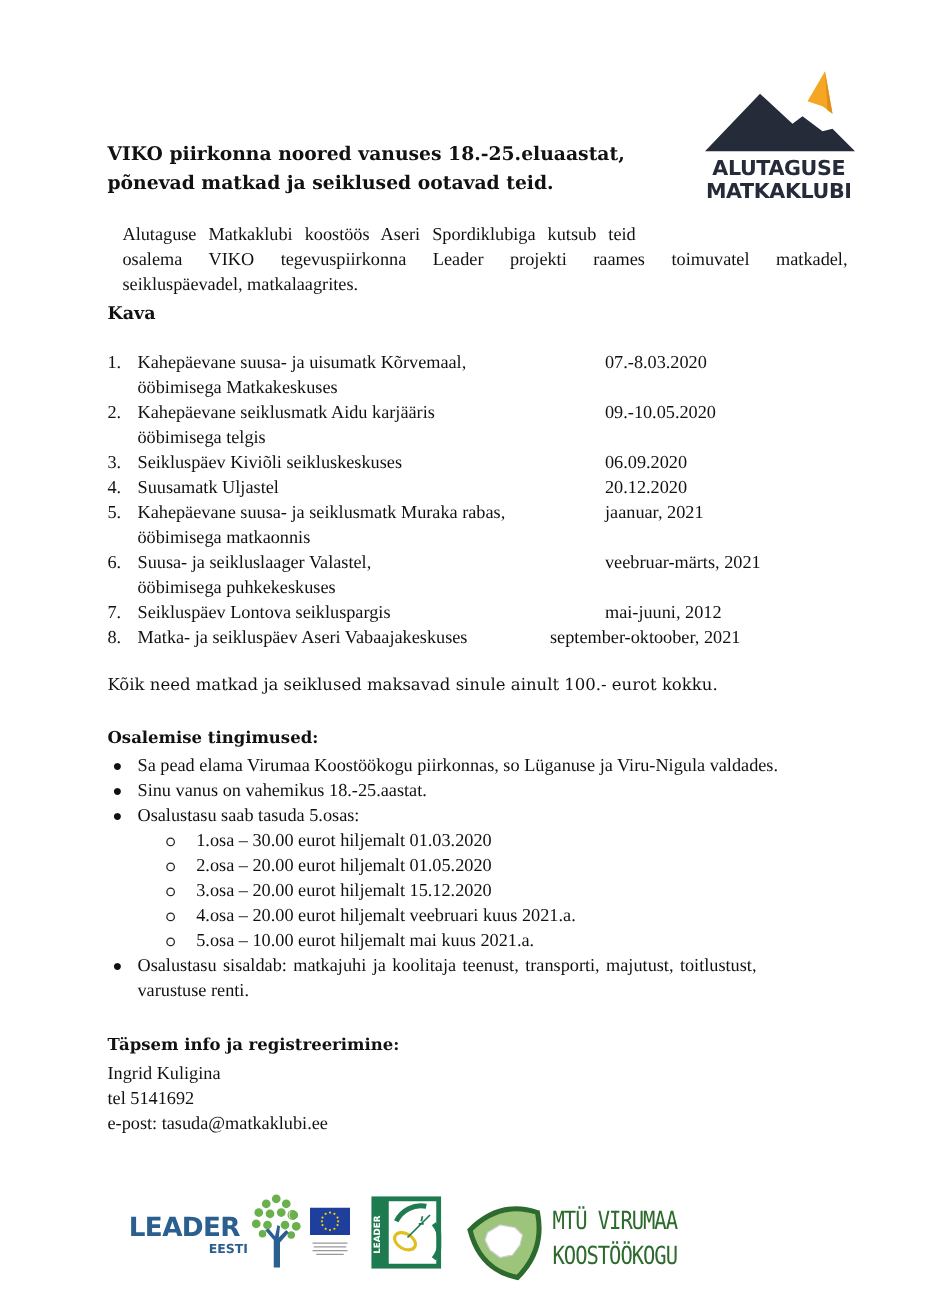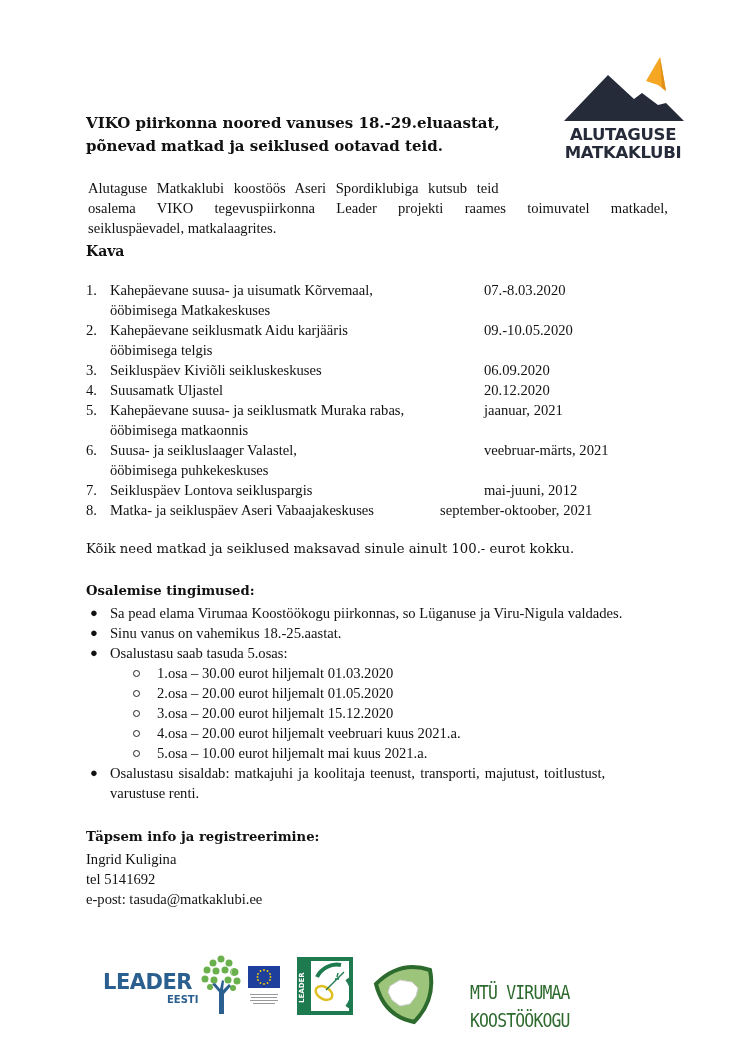--- a/index.html
+++ b/index.html
@@ -12,21 +12,21 @@
   .logo-main .lt1, .logo-main .lt2 {
     position: absolute; left: 0; width: 130px; text-align: center;
     font-family: "DejaVu Sans", sans-serif; font-weight: bold; color: #262b3a;
     font-size: 16.5px; letter-spacing: -0.3px;
   }
   .logo-main .lt1 { top: 70px; }
   .logo-main .lt2 { top: 88px; }
 
   .title { position: absolute; left: 86px; top: 112px; font-family: "DejaVu Serif", serif; font-weight: bold; font-size: 15px; line-height: 23px; color: #111; }
 
-  .intro { position: absolute; left: 88px; top: 178px; width: 580px; font-size: 13.5px; line-height: 20px; }
+  .intro { position: absolute; left: 98px; top: 178px; width: 580px; font-size: 13.5px; line-height: 20px; }
   .intro .l1 { word-spacing: 6px; }
   .intro .l2 { text-align: justify; text-align-last: justify; }
 
   .text { font-family: "Liberation Serif", "DejaVu Serif", serif; font-size: 14.6px; }
 
   .kava-h { position: absolute; left: 86px; top: 243px; font-weight: bold; font-size: 14px; font-family: "DejaVu Serif", serif; }
   .kava { position: absolute; left: 86px; top: 280px; width: 560px; }
   .k-item { position: relative; line-height: 20px; font-size: 14.6px; }
   .k-num { position: absolute; left: 0; top: 0; width: 20px; }
   .k-text { padding-left: 24px; width: 400px; }
@@ -57,21 +57,21 @@
     <svg width="122" height="68" viewBox="0 0 122 68">
       <polygon points="2,66 46,20 72,44 80,38 96,50 104,48 122,66" fill="#262b3a"></polygon>
       <polygon points="84,26 98,2 104,36 96,30" fill="#f5a623"></polygon>
       <polygon points="98,2 104,36 100,33" fill="#e0901a"></polygon>
     </svg>
     <div class="lt1">ALUTAGUSE</div>
     <div class="lt2">MATKAKLUBI</div>
   </div>
 
   <div class="title">
-    <div>VIKO piirkonna noored vanuses 18.-29.eluaastat,</div>
+    <div>VIKO piirkonna noored vanuses 18.-25.eluaastat,</div>
     <div>põnevad matkad ja seiklused ootavad teid.</div>
   </div>
 
   <div class="intro text">
     <div class="l1">Alutaguse Matkaklubi koostöös Aseri Spordiklubiga kutsub teid</div>
     <div class="l2">osalema VIKO tegevuspiirkonna Leader projekti raames toimuvatel matkadel,</div>
     <div>seikluspäevadel, matkalaagrites.</div>
   </div>
 
   <div class="kava-h">Kava</div>
@@ -221,19 +221,19 @@
       <path d="M50 50 A22 22 0 0 0 50 22" fill="none" stroke="#1e7a4f" stroke-width="4"></path>
       <ellipse cx="27" cy="36" rx="9" ry="6" fill="none" stroke="#e0c020" stroke-width="2.5" transform="rotate(30 27 36)"></ellipse>
       <path d="M29 33 L44 18 M38 22 L42 22 M40 20 L41 16 M44 18 L47 15" stroke="#1e7a4f" stroke-width="1.4"></path>
       <text x="7" y="46" transform="rotate(-90 7 46)" fill="#ffffff" font-family="DejaVu Sans, sans-serif" font-size="7" font-weight="bold">LEADER</text>
     </svg>
 
     <svg class="lg" style="left:370px; top:14px;" width="68" height="62" viewBox="0 0 68 62">
       <path d="M6 20 Q30 -4 60 6 Q66 36 44 58 Q14 52 6 20 Z" fill="#9cc47a" stroke="#2d6a2d" stroke-width="4"></path>
       <path d="M20 22 L30 16 L42 18 L48 24 L46 32 L40 40 L30 42 L22 36 L18 28 Z" fill="#ffffff" stroke="#cfcfcf" stroke-width="1"></path>
     </svg>
-    <div class="lg" style="left:442px; top:28px;margin-left:28px;">
+    <div class="lg" style="left:442px; top:12px;">
       <div style="font-family:'DejaVu Sans Mono',monospace; font-size:20px; color:#2d6a2d; letter-spacing:-1px; line-height:28px; transform:scaleX(0.82); transform-origin:left;">MTÜ VIRUMAA</div>
       <div style="font-family:'DejaVu Sans Mono',monospace; font-size:20px; color:#2d6a2d; letter-spacing:-1px; line-height:28px; transform:scaleX(0.82); transform-origin:left;">KOOSTÖÖKOGU</div>
     </div>
   </div>
 
 </div>
 
 </body></html>

